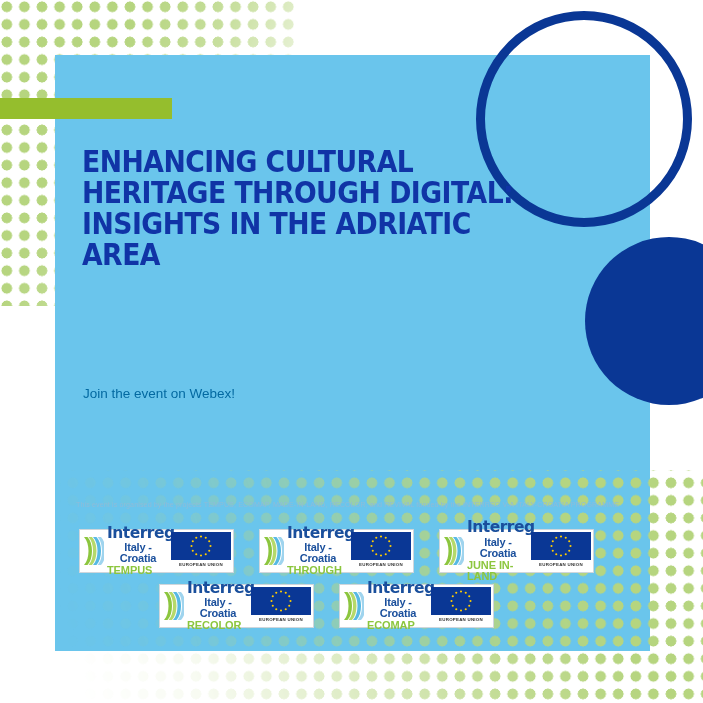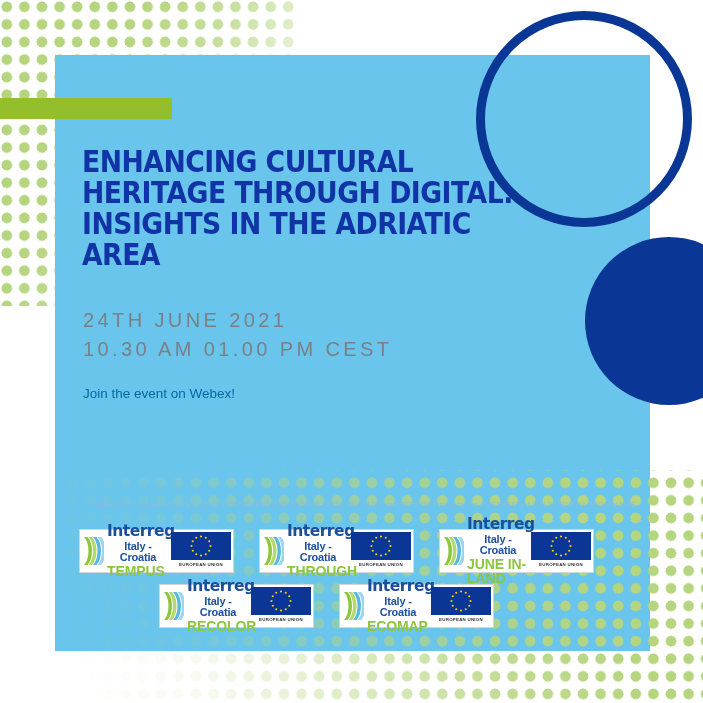--- a/index.html
+++ b/index.html
@@ -61,21 +61,21 @@
     color:#7b7f86;
     font-size:20px;line-height:29px;
     letter-spacing:3.4px;
     font-weight:400;
   }
   .webex{
     position:absolute;left:83px;top:386px;
     color:#0369a1;font-size:13.5px;font-weight:400;
   }
   .fineprint{
-    position:absolute;left:93px;top:501px;
+    position:absolute;left:76px;top:501px;
     color:#8fbcd8;font-size:7.1px;letter-spacing:0.12px;white-space:nowrap;
   }
 
   
   .logo-row{position:absolute;display:flex;}
   .row1{left:79px;top:529px;gap:25px;}
   .row2{left:159px;top:584px;gap:25px;}
 
   .logo{
     width:155px;height:44px;background:#ffffff;
@@ -83,21 +83,21 @@
     display:flex;align-items:stretch;box-sizing:border-box;
   }
   .logo-left{display:flex;align-items:center;padding:2px 0 2px 3px;flex:1;min-width:0;}
   .waves{width:21px;height:34px;flex:0 0 21px;margin-right:3px;}
   .logo-words{display:flex;flex-direction:column;justify-content:center;line-height:1;min-width:0;}
   .interreg{
     color:#1a4f9c;font-weight:bold;font-size:15.5px;letter-spacing:-0.5px;
     font-family:"DejaVu Sans", sans-serif;
   }
   .country{color:#1a4f9c;font-size:11px;font-weight:bold;margin-top:1px;letter-spacing:-0.2px;text-align:center;}
-  .project{color:#8cc63e;font-size:14px;font-weight:bold;margin-top:1px;letter-spacing:-0.1px;}
+  .project{color:#8cc63e;font-size:11px;font-weight:bold;margin-top:1px;letter-spacing:-0.1px;}
   .eu{
     flex:0 0 64px;display:flex;flex-direction:column;align-items:center;
     justify-content:flex-start;padding:2px 2px 1px 2px;box-sizing:border-box;
   }
   .euflag{width:60px;height:28px;background:#0a3795;position:relative;}
   .eulabel{font-size:4.4px;color:#333;letter-spacing:0.25px;margin-top:2px;font-weight:bold;}
 </style>
 </head>
 <body>
 
@@ -113,24 +113,20 @@
   <div class="disc"></div>
   <div class="greenbar"></div>
 
   <div class="title">
     <div>ENHANCING CULTURAL</div>
     <div>HERITAGE THROUGH DIGITAL:</div>
     <div>INSIGHTS IN THE ADRIATIC</div>
     <div>AREA</div>
   </div>
 
-  <div class="date">
-    <div>24TH JUNE 2021</div>
-    <div>10.30 AM 01.00 PM CEST</div>
-  </div>
 
   <div class="webex">Join the event on Webex!</div>
 
   <div class="fineprint">This event is organised by the projects TEMPUS, ECOMAP, MADE-IN-LAND, RECOLOR, and REVIVAL funded by the INTERREG V-A ITALY-CROATIA PROGRAMME</div>
 
   <div class="logo-row row1">
       <div class="logo">
         <div class="logo-left">
           <span class="waves"><svg viewBox="0 0 21 34" width="21" height="34" aria-hidden="true">
               <path d="M1 3 C7 9, 7 25, 1 31 L4.5 31 C10.5 25, 10.5 9, 4.5 3 Z" fill="#8cc63e"></path>

